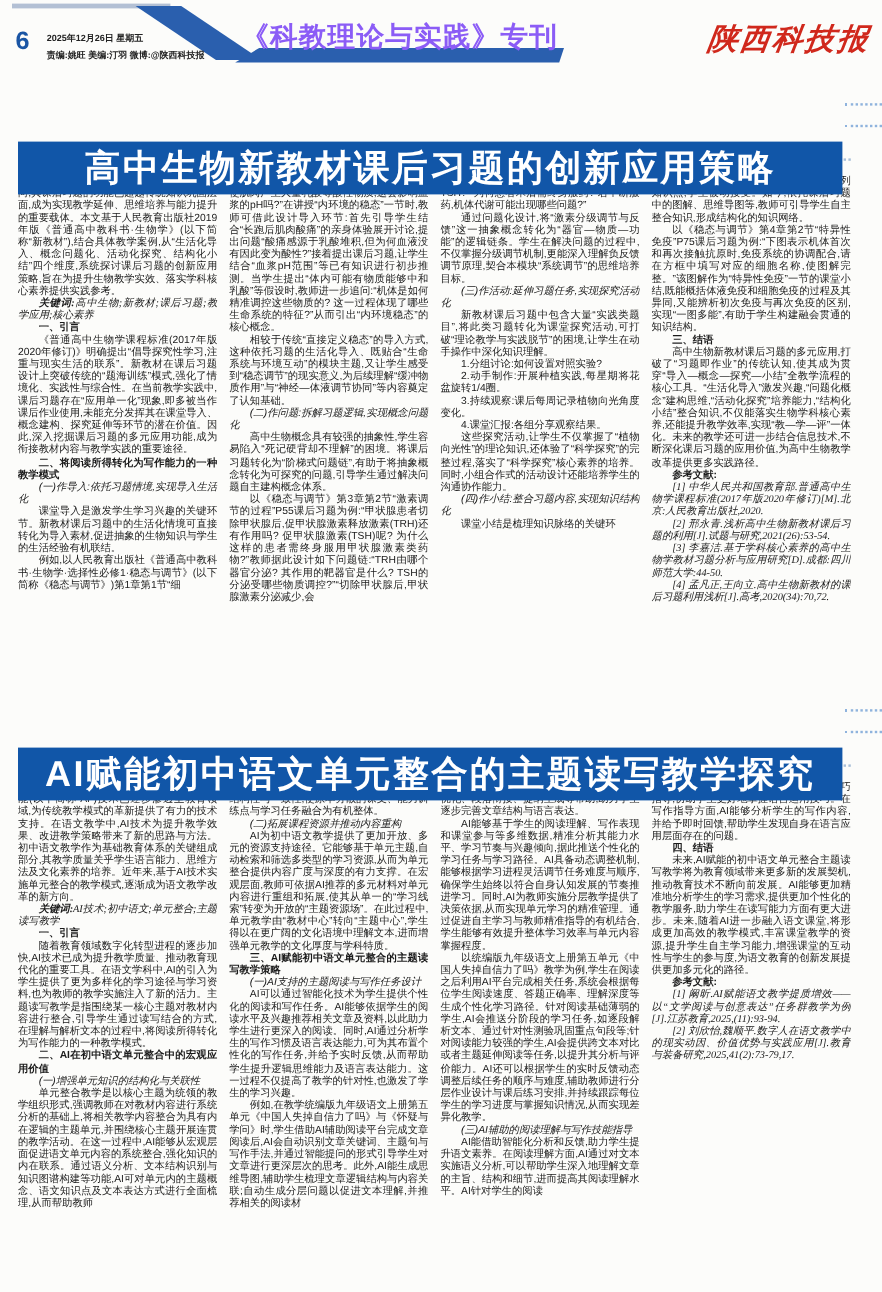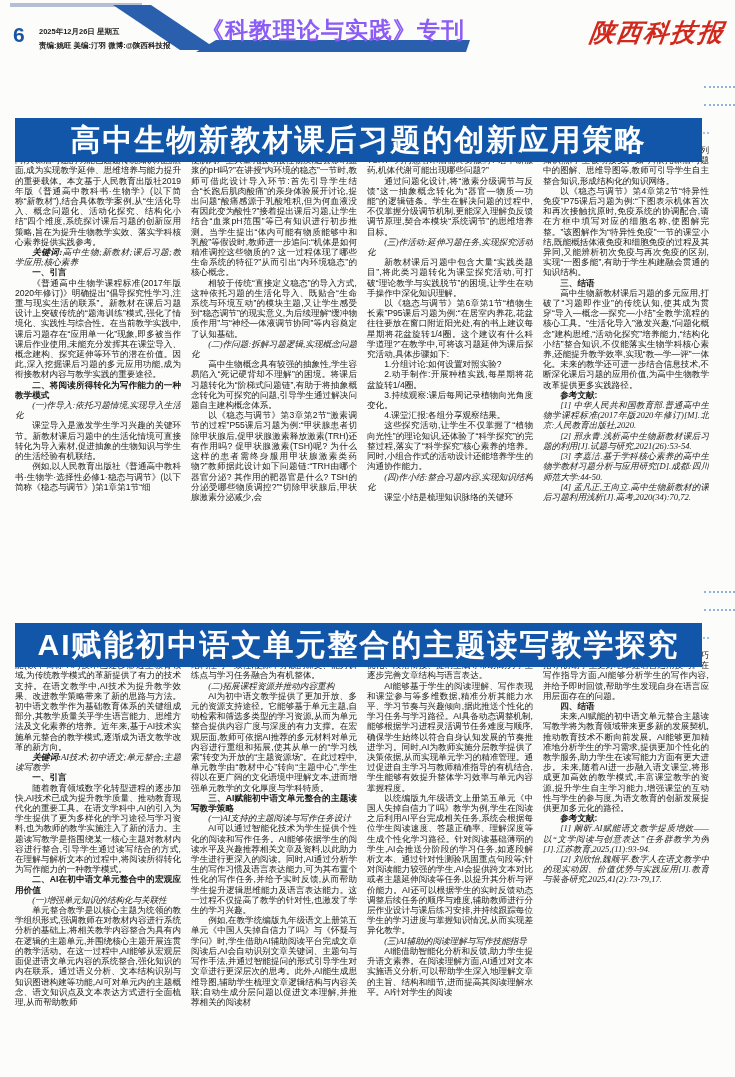--- a/index.html
+++ b/index.html
@@ -34,21 +34,21 @@
 
   
   .cols{display:flex;gap:10px;padding:0 26px 0 15px;overflow:hidden;}
   .cols-a1{height:424px;}
   .cols-a2{height:414px;}
   .col{flex:1;min-width:0;font-size:8.6px;line-height:10.2px;text-align:justify;overflow:hidden;}
   .col p{margin:0;text-indent:2em;}
   .col p b{font-weight:bold;}
   .pt-pc{text-indent:0 !important;}
   .pt-h{font-weight:bold;}
-  .pt-sub{font-family:Liberation Serif, serif;font-style:italic;}
+  .pt-sub{font-family:Liberation Sans, sans-serif;font-style:italic;}
   .pt-kw{font-family:"Liberation Serif",serif;font-style:italic;}
   .pt-refh{font-weight:bold;}
   .pt-ref{font-family:"Liberation Serif",serif;font-style:italic;}
 </style>
 </head>
 <body>
 
 <div class="page">
 
   <header class="masthead">
@@ -94,21 +94,20 @@
           <p class="pt-p">相较于传统“直接定义稳态”的导入方式,这种依托习题的生活化导入、既贴合“生命系统与环境互动”的模块主题,又让学生感受到“稳态调节”的现实意义,为后续理解“缓冲物质作用”与“神经—体液调节协同”等内容奠定了认知基础。</p>
           <p class="pt-sub">(二)作问题:拆解习题逻辑,实现概念问题化</p>
           <p class="pt-p">高中生物概念具有较强的抽象性,学生容易陷入“死记硬背却不理解”的困境。将课后习题转化为“阶梯式问题链”,有助于将抽象概念转化为可探究的问题,引导学生通过解决问题自主建构概念体系。</p>
           <p class="pt-p">以《稳态与调节》第3章第2节“激素调节的过程”P55课后习题为例:“甲状腺患者切除甲状腺后,促甲状腺激素释放激素(TRH)还有作用吗? 促甲状腺激素(TSH)呢? 为什么这样的患者需终身服用甲状腺激素类药物?”教师据此设计如下问题链:“TRH由哪个器官分泌? 其作用的靶器官是什么? TSH的分泌受哪些物质调控?”“切除甲状腺后,甲状腺激素分泌减少,会</p>
         </div>
         <div class="col">
           <p class="pt-pc">如何影响下丘脑分泌TRH和垂体分泌TSH?”“为何患者术后需终身服药? 若中断服药,机体代谢可能出现哪些问题?”</p>
           <p class="pt-p">通过问题化设计,将“激素分级调节与反馈”这一抽象概念转化为“器官—物质—功能”的逻辑链条。学生在解决问题的过程中,不仅掌握分级调节机制,更能深入理解负反馈调节原理,契合本模块“系统调节”的思维培养目标。</p>
           <p class="pt-sub">(三)作活动:延伸习题任务,实现探究活动化</p>
           <p class="pt-p">新教材课后习题中包含大量“实践类题目”,将此类习题转化为课堂探究活动,可打破“理论教学与实践脱节”的困境,让学生在动手操作中深化知识理解。</p>
-          <p class="pt-p">以《稳态与调节》第6章第1节“植物生长素”P95课后习题为例:“在居室内养花,花盆往往要放在窗口附近阳光处,有的书上建议每星期将花盆旋转1/4圈。这个建议有什么科学道理?”在教学中,可将该习题延伸为课后探究活动,具体步骤如下:</p>
           <p class="pt-p">1.分组讨论:如何设置对照实验?</p>
           <p class="pt-p">2.动手制作:开展种植实践,每星期将花盆旋转1/4圈。</p>
           <p class="pt-p">3.持续观察:课后每周记录植物向光角度变化。</p>
           <p class="pt-p">4.课堂汇报:各组分享观察结果。</p>
           <p class="pt-p">这些探究活动,让学生不仅掌握了“植物向光性”的理论知识,还体验了“科学探究”的完整过程,落实了“科学探究”核心素养的培养。同时,小组合作式的活动设计还能培养学生的沟通协作能力。</p>
           <p class="pt-sub">(四)作小结:整合习题内容,实现知识结构化</p>
           <p class="pt-p">课堂小结是梳理知识脉络的关键环</p>
         </div>
         <div class="col">
           <p class="pt-pc">节。传统教学模式下,课堂小结多由教师罗列知识点,学生被动接受。如今,依托课后习题中的图解、思维导图等,教师可引导学生自主整合知识,形成结构化的知识网络。</p>

